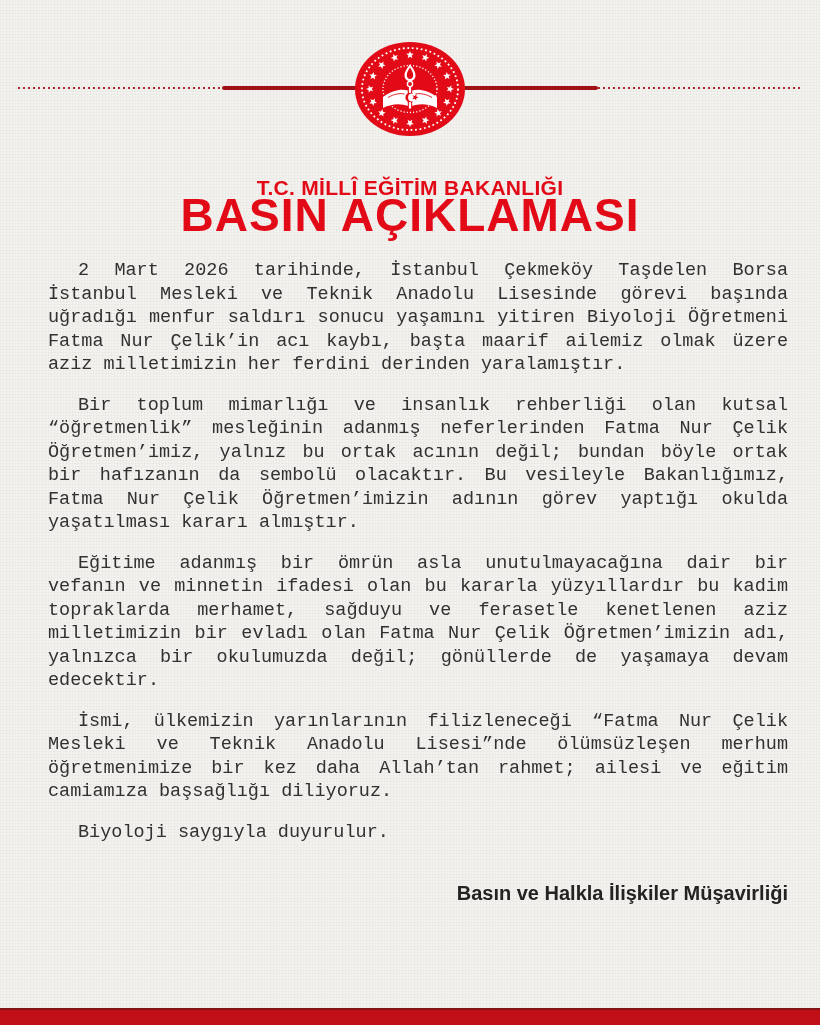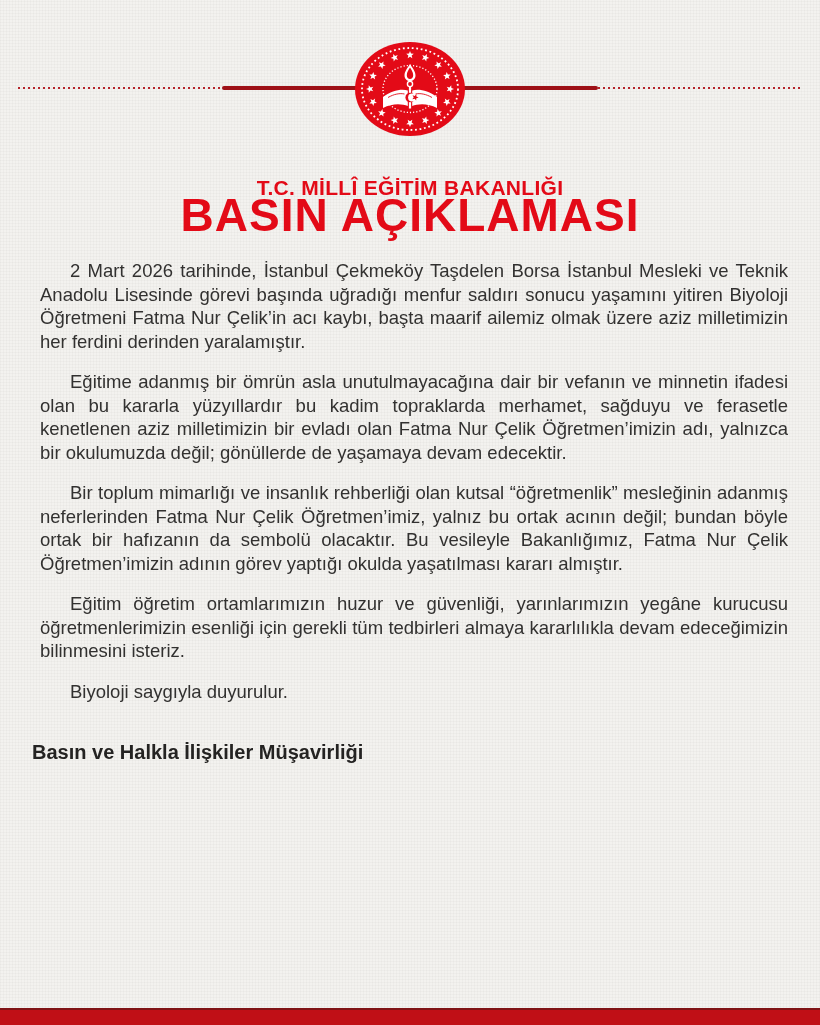--- a/index.html
+++ b/index.html
@@ -16,23 +16,23 @@
   .divider-dotted.left{left:18px;width:204px;}
   .divider-dotted.right{left:598px;width:204px;}
   .divider-solid{position:absolute;top:86px;left:222px;width:376px;height:4px;
         background:#9e1117;border-radius:2px;}
   .logo{position:absolute;top:42px;left:50%;transform:translateX(-50%);z-index:3;line-height:0;}
   .ministry{position:absolute;top:144px;left:0;width:100%;text-align:center;
         font-size:21px;font-weight:bold;color:#e30a17;letter-spacing:.3px;margin-top:32px;}
   .headline{position:absolute;top:188px;left:0;width:100%;text-align:center;
         font-size:46px;font-weight:bold;color:#e30a17;letter-spacing:1px;}
   .content{position:absolute;top:259px;left:32px;right:32px;}
-  .content p{margin:0 0 17px 8px;text-indent:30px;text-align:justify;
-        font-size:18.5px;line-height:23.5px;color:#323130;}
-  .signature{margin-top:38px;text-align:left;font-weight:bold;font-size:20px;color:#242322;}
+  .content p{margin:0 0 17px 16px;text-indent:30px;text-align:justify;
+        font-size:18.5px;line-height:23.5px;color:#323130;font-family:Liberation Mono, monospace;}
+  .signature{margin-top:38px;text-align:right;font-weight:bold;font-size:20px;color:#242322;}
   .bottom-bar{position:absolute;left:0;right:0;bottom:0;height:17px;
         background:linear-gradient(#7f1315 0 2px,#c00f16 2px 100%);}
 </style>
 </head>
 <body>
 
 <div class="page">
 
   <div class="divider-dotted left"></div>
   <div class="divider-solid"></div>
@@ -78,21 +78,21 @@
         <use href="#star" transform="translate(5.2,6.3) rotate(20) scale(0.85)" fill="#e30a17"></use>
       </g>
     </svg>
   </div>
 
   <div class="ministry">T.C. MİLLÎ EĞİTİM BAKANLIĞI</div>
   <div class="headline">BASIN AÇIKLAMASI</div>
 
   <div class="content">
     <p>2 Mart 2026 tarihinde, İstanbul Çekmeköy Taşdelen Borsa İstanbul Mesleki ve Teknik Anadolu Lisesinde görevi başında uğradığı menfur saldırı sonucu yaşamını yitiren Biyoloji Öğretmeni Fatma Nur Çelik’in acı kaybı, başta maarif ailemiz olmak üzere aziz milletimizin her ferdini derinden yaralamıştır.</p>
+    <p>Bir toplum mimarlığı ve insanlık rehberliği olan kutsal “öğretmenlik” mesleğinin adanmış neferlerinden Fatma Nur Çelik Öğretmen’imiz, yalnız bu ortak acının değil; bundan böyle ortak bir hafızanın da sembolü olacaktır. Bu vesileyle Bakanlığımız, Fatma Nur Çelik Öğretmen’imizin adının görev yaptığı okulda yaşatılması kararı almıştır.</p>
     <p>Eğitime adanmış bir ömrün asla unutulmayacağına dair bir vefanın ve minnetin ifadesi olan bu kararla yüzyıllardır bu kadim topraklarda merhamet, sağduyu ve ferasetle kenetlenen aziz milletimizin bir evladı olan Fatma Nur Çelik Öğretmen’imizin adı, yalnızca bir okulumuzda değil; gönüllerde de yaşamaya devam edecektir.</p>
-    <p>Bir toplum mimarlığı ve insanlık rehberliği olan kutsal “öğretmenlik” mesleğinin adanmış neferlerinden Fatma Nur Çelik Öğretmen’imiz, yalnız bu ortak acının değil; bundan böyle ortak bir hafızanın da sembolü olacaktır. Bu vesileyle Bakanlığımız, Fatma Nur Çelik Öğretmen’imizin adının görev yaptığı okulda yaşatılması kararı almıştır.</p>
-    <p>Eğitim öğretim ortamlarımızın huzur ve güvenliği, yarınlarımızın yegâne kurucusu öğretmenlerimizin esenliği için gerekli tüm tedbirleri almaya kararlılıkla devam edeceğimizin bilinmesini isteriz.</p>
+    <p>İsmi, ülkemizin yarınlarının filizleneceği “Fatma Nur Çelik Mesleki ve Teknik Anadolu Lisesi”nde ölümsüzleşen merhum öğretmenimize bir kez daha Allah’tan rahmet; ailesi ve eğitim camiamıza başsağlığı diliyoruz.</p>
     <p>Biyoloji saygıyla duyurulur.</p>
     <div class="signature">Basın ve Halkla İlişkiler Müşavirliği</div>
   </div>
 
   <div class="bottom-bar"></div>
 </div>
 
 </body></html>

